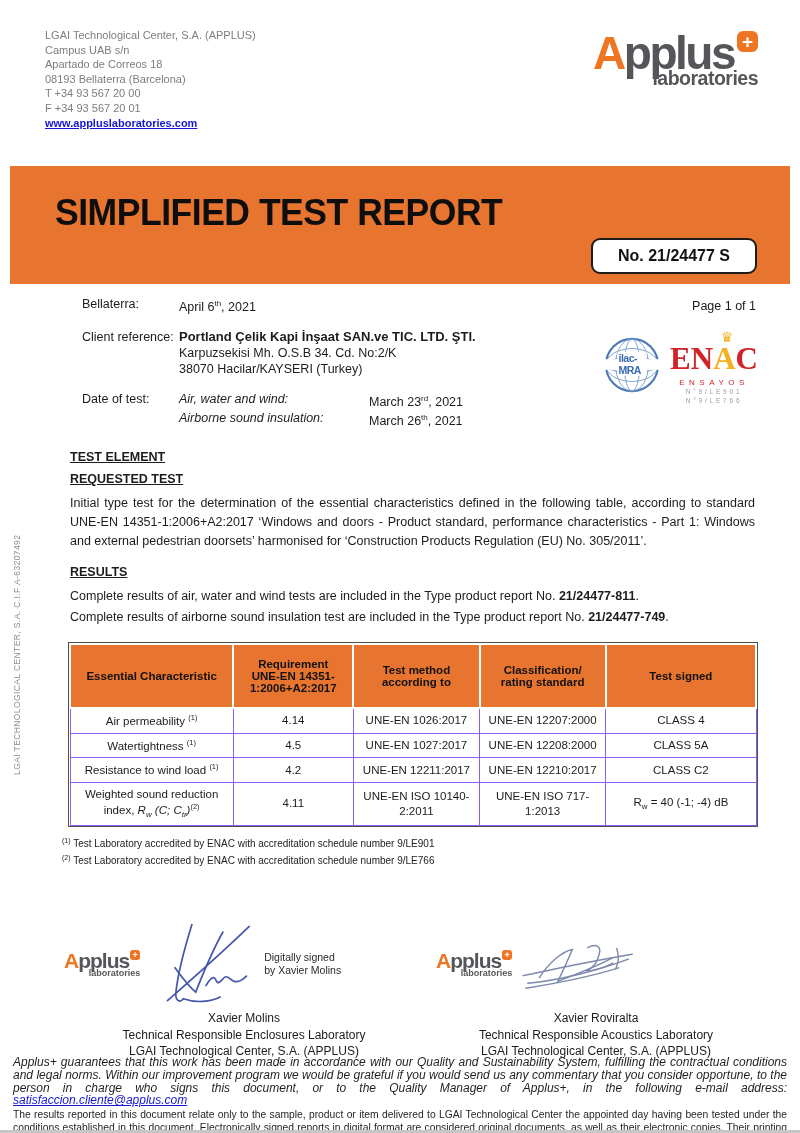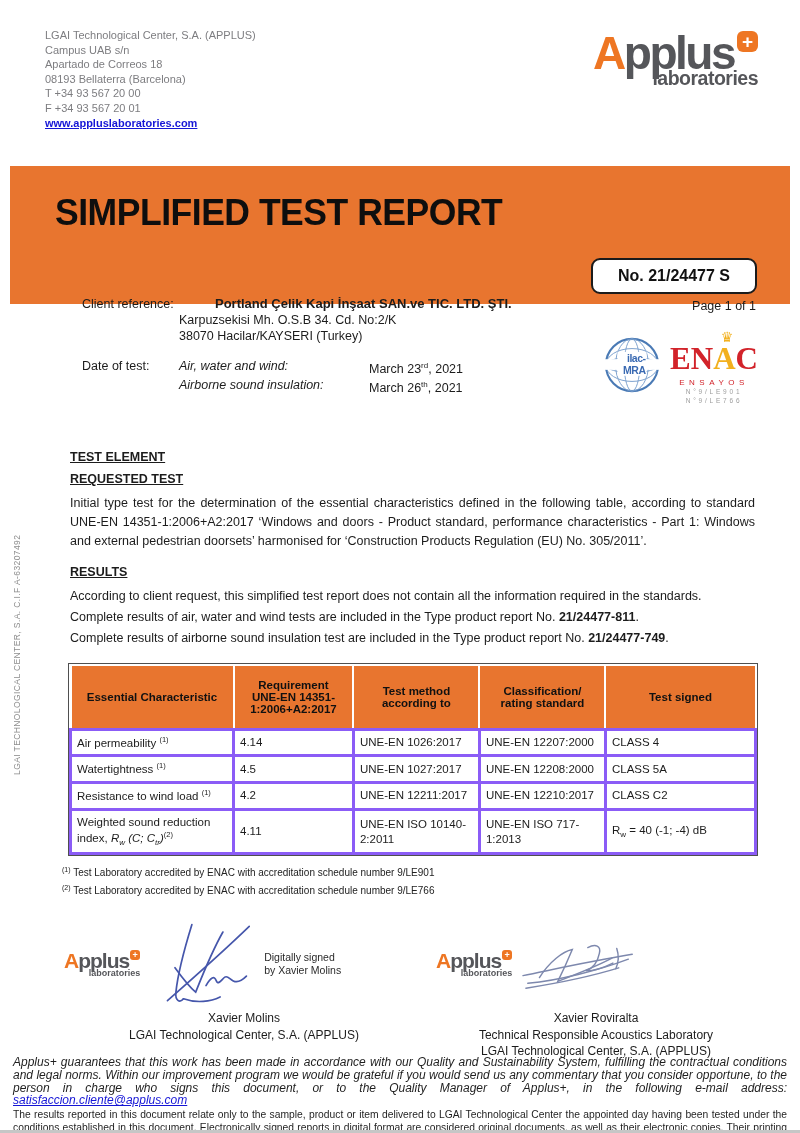--- a/index.html
+++ b/index.html
@@ -23,39 +23,39 @@
   .applus-sub{font-weight:bold;color:#55565a;text-align:right;line-height:1;}
   .logo-lg .applus-word{font-size:46px;letter-spacing:-2.5px;}
   .logo-lg .plus-box{width:21px;height:21px;border-radius:6px;font-size:19px;margin:1px 0 0 3px;}
   .logo-lg .applus-sub{font-size:19.5px;letter-spacing:-0.5px;margin-top:-7px;}
   .logo-sm .applus-word{font-size:21px;letter-spacing:-1px;}
   .logo-sm .plus-box{width:10px;height:10px;border-radius:3px;font-size:9px;margin:0 0 0 1px;}
   .logo-sm .applus-sub{font-size:9px;margin-top:-2px;}
   .logo-main{position:absolute;top:30px;right:42px;}
 
   
-  .banner{position:absolute;top:166px;left:10px;width:780px;height:138px;background:#e8752f;}
+  .banner{position:absolute;top:166px;left:10px;width:780px;height:118px;background:#e8752f;}
   .banner-title{position:absolute;left:45px;top:26px;font-size:37px;font-weight:bold;color:#0e0e0e;
     letter-spacing:-0.5px;transform:scaleX(.96);transform-origin:left top;white-space:nowrap;}
   .report-box{position:absolute;right:33px;bottom:10px;background:#fff;border:2px solid #1b1b1b;
     border-radius:9px;padding:7px 25px;font-size:16px;font-weight:bold;color:#111;white-space:nowrap;}
 
   
   .meta{position:absolute;top:296px;left:82px;width:540px;font-size:12.5px;line-height:16px;}
   .meta-row{display:flex;margin-bottom:14px;}
   .meta-label{width:97px;flex:none;}
-  .client-name{font-weight:bold;font-size:13px;margin-left:36px;}
+  .client-name{font-weight:bold;font-size:13px;}
   .test-line{display:flex;}
   .test-name{width:190px;flex:none;font-style:italic;}
   sup{font-size:8px;}
   .page-indicator{position:absolute;top:299px;right:44px;font-size:12.5px;}
 
   
   .accred{position:absolute;top:330px;right:38px;display:flex;align-items:flex-start;gap:5px;}
-  .ilac{position:relative;width:58px;height:58px;margin-top:6px;text-align:right;}
+  .ilac{position:relative;width:58px;height:58px;margin-top:6px;}
   .ilac-text{position:absolute;top:50%;left:50%;transform:translate(-50%,-55%);
     background:#fff;color:#3a6ab2;font-weight:bold;font-size:10.5px;padding:0 1px;letter-spacing:-0.5px;}
   .enac{width:96px;text-align:center;line-height:1;}
   .enac-crown{color:#f2b01e;font-size:14px;height:13px;margin-left:26px;}
   .enac-word{font-family:"Liberation Serif","DejaVu Serif",serif;font-weight:bold;font-size:31px;letter-spacing:0;}
   .enac-red{color:#d2232a;}
   .enac-yellow{color:#f2b01e;}
   .enac-ensayos{color:#d2232a;font-size:8px;letter-spacing:4.5px;margin-top:5px;}
   .enac-num{color:#9d9d9d;font-size:6.5px;letter-spacing:2.8px;margin-top:2px;}
 
@@ -65,21 +65,21 @@
   .sec-par{font-size:12.5px;line-height:1.5;text-align:justify;margin:0 0 15px 0;}
   .sec-par.tight{margin-bottom:2px;}
   .bolditalic{font-weight:bold;font-style:italic;}
   .b{font-weight:bold;}
 
   
   .tbl-wrap{margin-top:4px;margin-left:-2px;width:688px;border:1px solid #4f4f4f;}
   table{border-collapse:collapse;width:100%;table-layout:fixed;}
   th{background:#e8752f;border:2px solid #fff;color:#111;font-size:11.5px;font-weight:bold;
      padding:8px 6px;vertical-align:middle;height:46px;}
-  td{border:3px solid #8b5cf6;font-size:11.5px;vertical-align:middle;padding:4px 5px;line-height:1.3;}
+  td{border:1px solid #8b5cf6;font-size:11.5px;text-align:center;vertical-align:middle;padding:4px 5px;line-height:1.3;}
   .hline{display:block;}
   col.c0{width:23.8%;}col.c1{width:17.5%;}col.c2{width:18.4%;}col.c3{width:18.4%;}col.c4{width:21.9%;}
   td sup{font-size:7.5px;}
   sub{font-size:8px;}
 
   
   .footnotes{margin-top:7px;margin-left:-8px;font-size:10px;line-height:14px;color:#222;}
   .footnotes sup{font-size:7px;}
 
   
@@ -125,20 +125,24 @@
 </div>
 
 <div class="banner">
   <div class="banner-title">SIMPLIFIED TEST REPORT</div>
   <div class="report-box">No. 21/24477 S</div>
 </div>
 
 <div class="page-indicator">Page 1 of 1</div>
 
 <div class="meta">
+  <div class="meta-row">
+    <div class="meta-label">Bellaterra:</div>
+    <div><span>April 6</span><sup>th</sup><span>, 2021</span></div>
+  </div>
   <div class="meta-row">
     <div class="meta-label">Client reference:</div>
     <div>
       <div class="client-name">Portland Çelik Kapi İnşaat SAN.ve TIC. LTD. ŞTI.</div>
       <div>Karpuzsekisi Mh. O.S.B 34. Cd. No:2/K</div>
       <div>38070 Hacilar/KAYSERI (Turkey)</div>
     </div>
   </div>
   <div class="meta-row">
     <div class="meta-label">Date of test:</div>
@@ -177,21 +181,20 @@
 </div>
 
 <div class="sections">
 
   <div class="sec-heading">TEST ELEMENT</div>
 
   <div class="sec-heading">REQUESTED TEST</div>
   <p class="sec-par">Initial type test for the determination of the essential characteristics defined in the following table, according to standard UNE-EN 14351-1:2006+A2:2017 ‘Windows and doors - Product standard, performance characteristics - Part 1: Windows and external pedestrian doorsets’ harmonised for ‘Construction Products Regulation (EU) No. 305/2011’.</p>
 
   <div class="sec-heading">RESULTS</div>
-  <p class="sec-par tight">According to client request, this simplified test report does not contain all the information required in the standards.</p>
   <p class="sec-par tight"><span>Complete results of air, water and wind tests are included in the Type product report No. </span><span class="b">21/24477-811</span><span>.</span></p>
   <p class="sec-par"><span>Complete results of airborne sound insulation test are included in the Type product report No. </span><span class="b">21/24477-749</span><span>.</span></p>
 
   <div class="tbl-wrap">
   <table>
     <colgroup>
           <col class="c0">
           <col class="c1">
           <col class="c2">
           <col class="c3">
@@ -281,20 +284,21 @@
           <path d="M31,87 C45,92 60,90 70,85"></path>
         </g>
       </svg>
       <div class="sig-digital">
         <div>Digitally signed</div>
         <div>by Xavier Molins</div>
       </div>
     </div>
     <div class="sig-names">
       <div>Xavier Molins</div>
+      <div>Technical Responsible Enclosures Laboratory</div>
       <div>LGAI Technological Center, S.A. (APPLUS)</div>
     </div>
   </div>
 
   <div class="sig-col-right">
     <div class="sig-row">
       <div class="applus-logo logo-sm">
         <div class="applus-row">
           <div class="applus-word"><span class="applus-a">A</span><span>pplus</span></div>
           <div class="plus-box">

